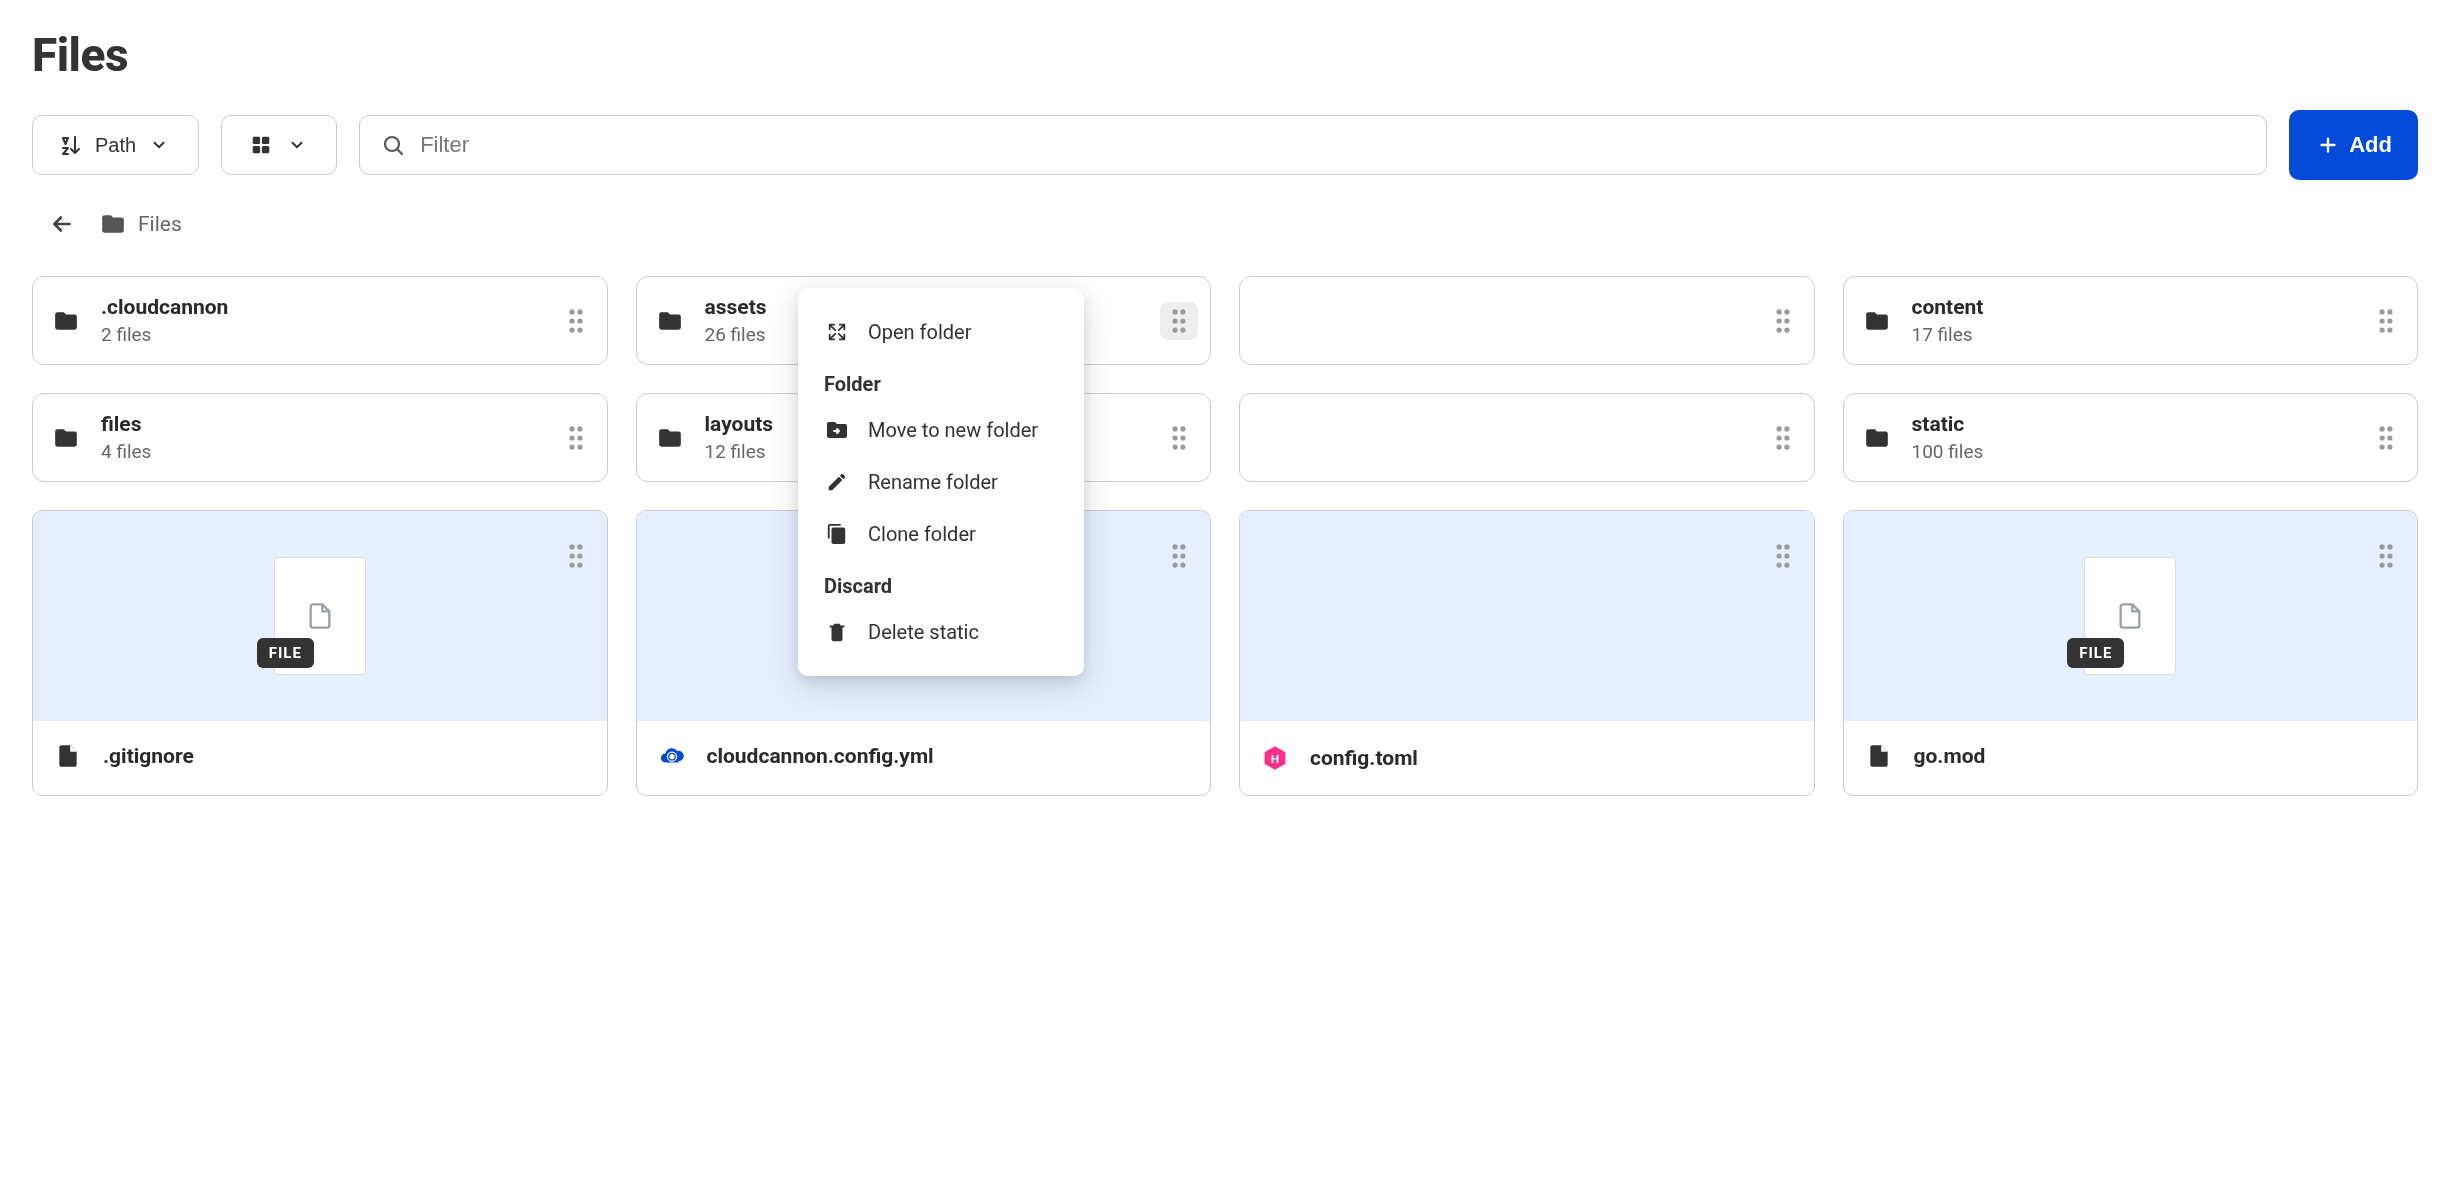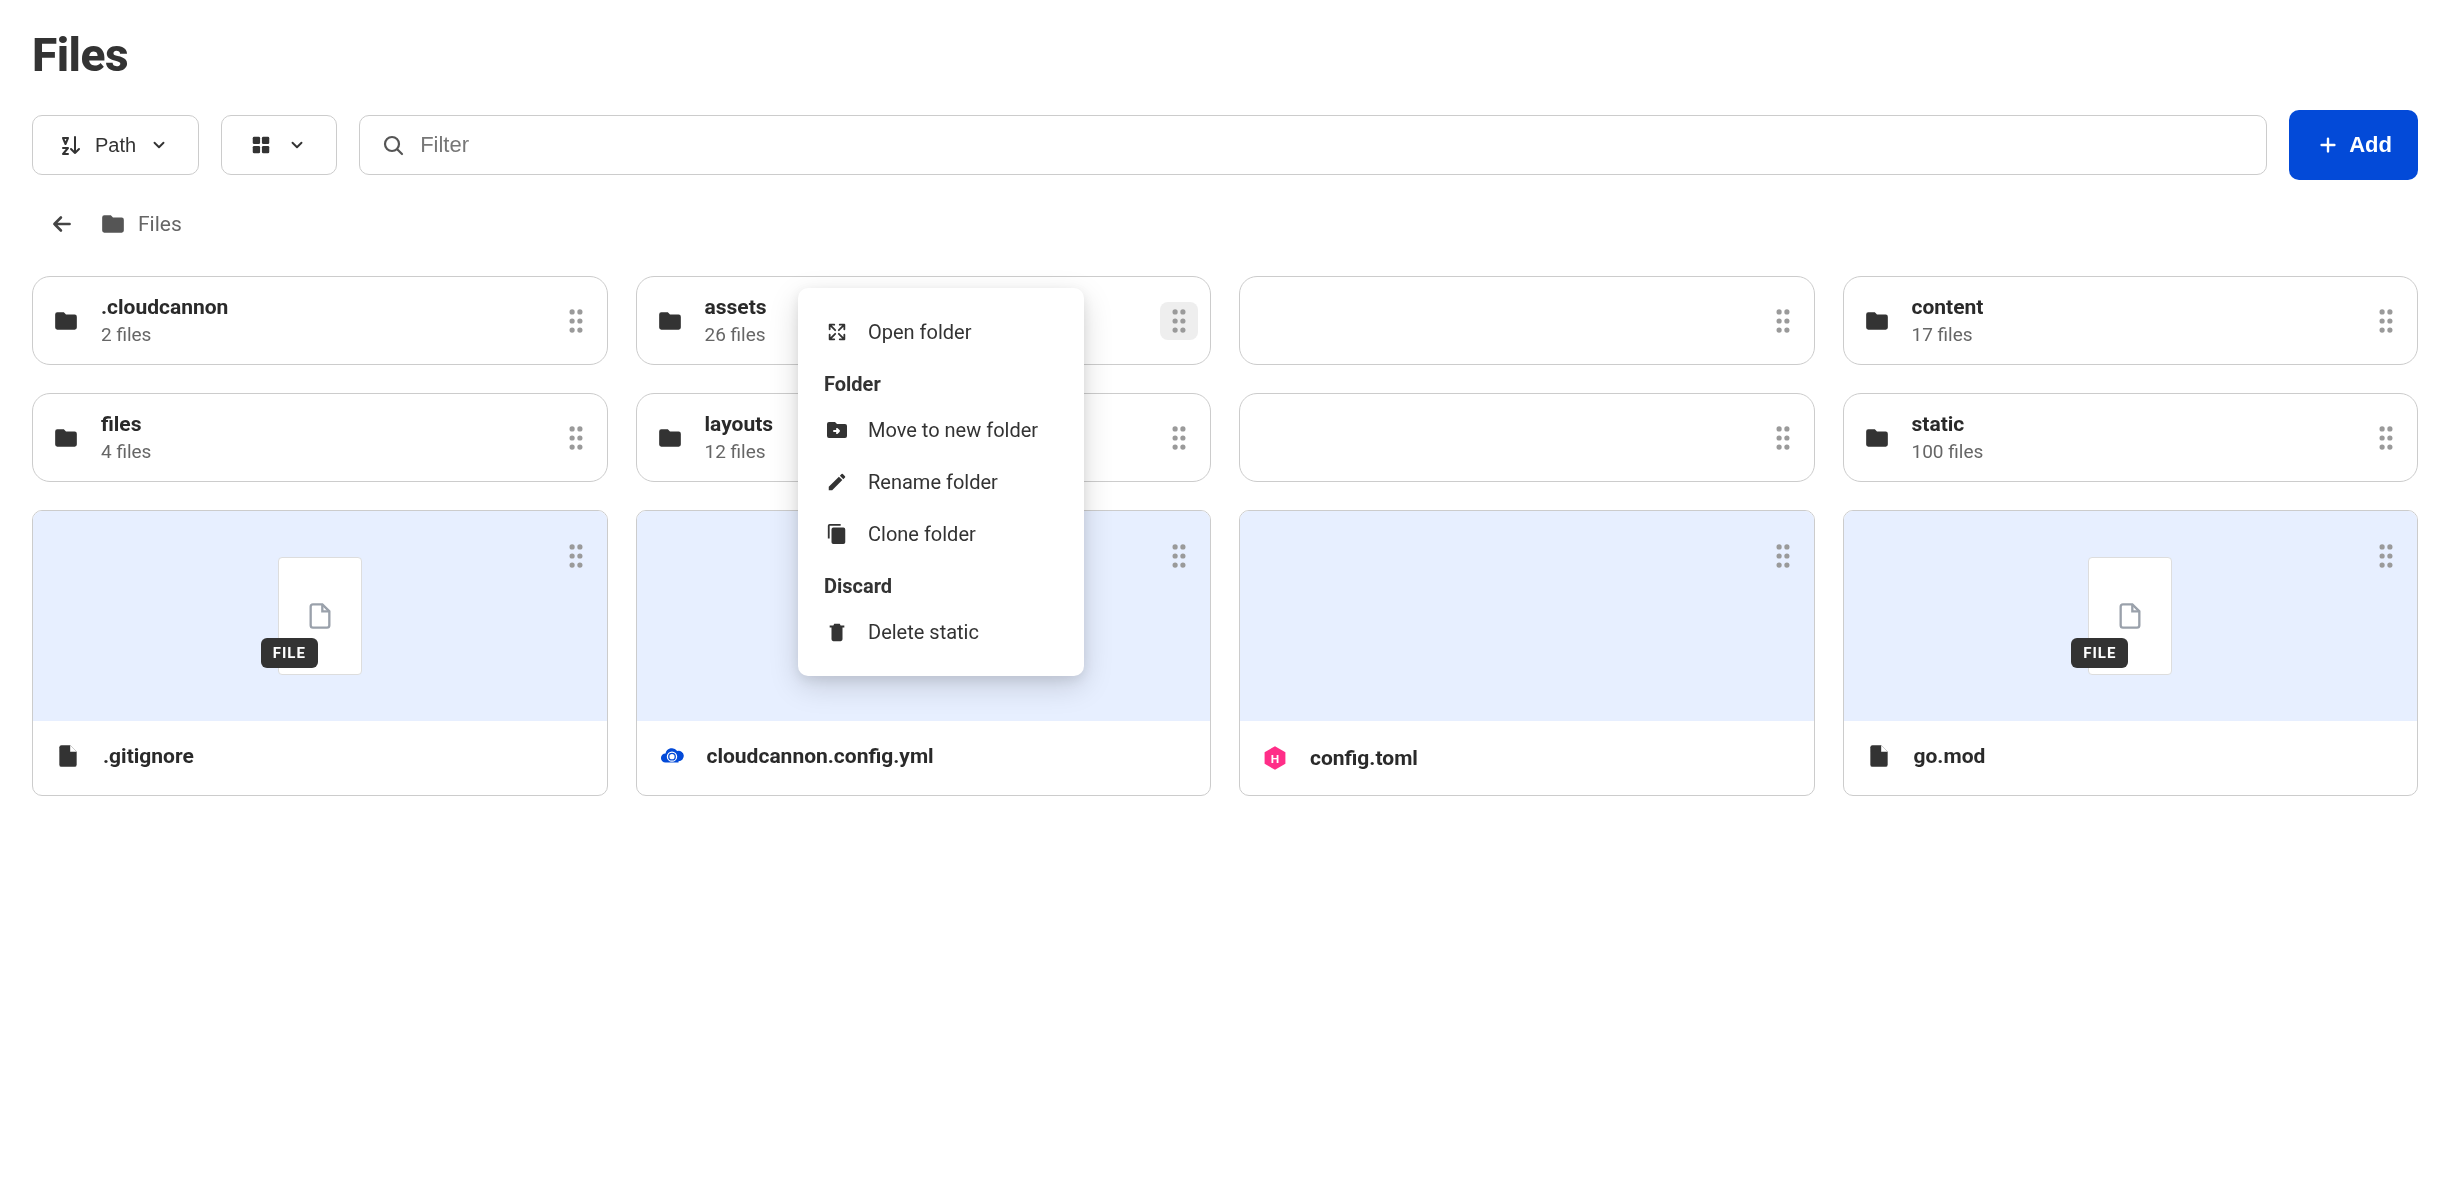--- a/index.html
+++ b/index.html
@@ -94,21 +94,21 @@
     font-size: 21px;
   }
   .grid {
     display: grid;
     grid-template-columns: repeat(4, 1fr);
     gap: 28px;
     position: relative;
   }
   .folder-card {
     border: 1px solid #ccc;
-    border-radius: 18px;
+    border-radius: 12px;
     background: #fff;
     padding: 18px 20px;
     display: flex;
     align-items: center;
     gap: 22px;
     position: relative;
   }
   .folder-info .name {
     font-size: 21px;
     font-weight: 700;
@@ -144,21 +144,21 @@
   .file-preview {
     background: #e7efff;
     height: 210px;
     display: flex;
     align-items: center;
     justify-content: center;
     position: relative;
   }
   .file-preview .drag-handle { top: 26px; transform: none; }
   .doc-shape {
-    width: 84px;
+    width: 92px;
     height: 118px;
     background: #fff;
     border: 1px solid #ddd;
     border-radius: 4px;
     position: relative;
     display: flex;
     align-items: center;
     justify-content: center;
   }
   .doc-inner-icon { color: #9aa1ab; }

